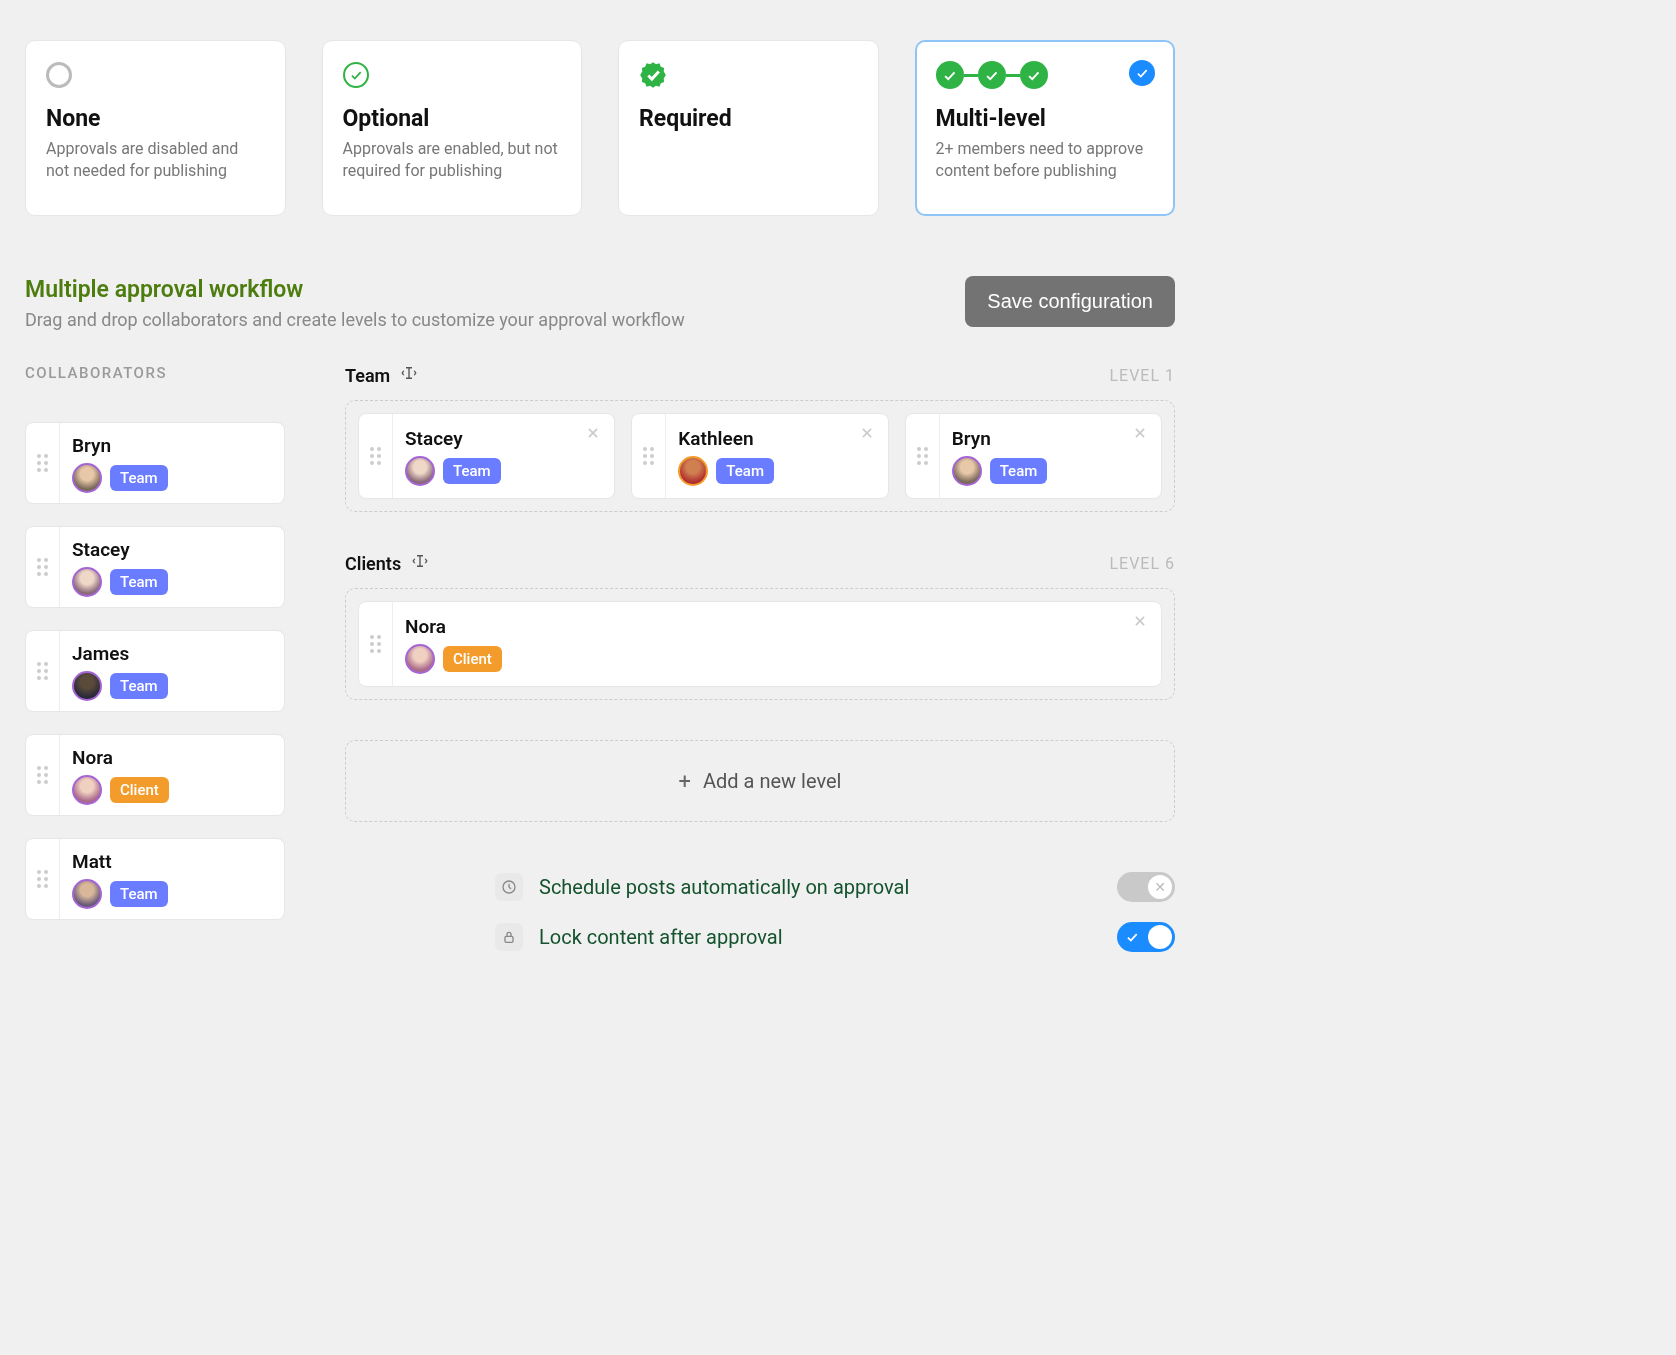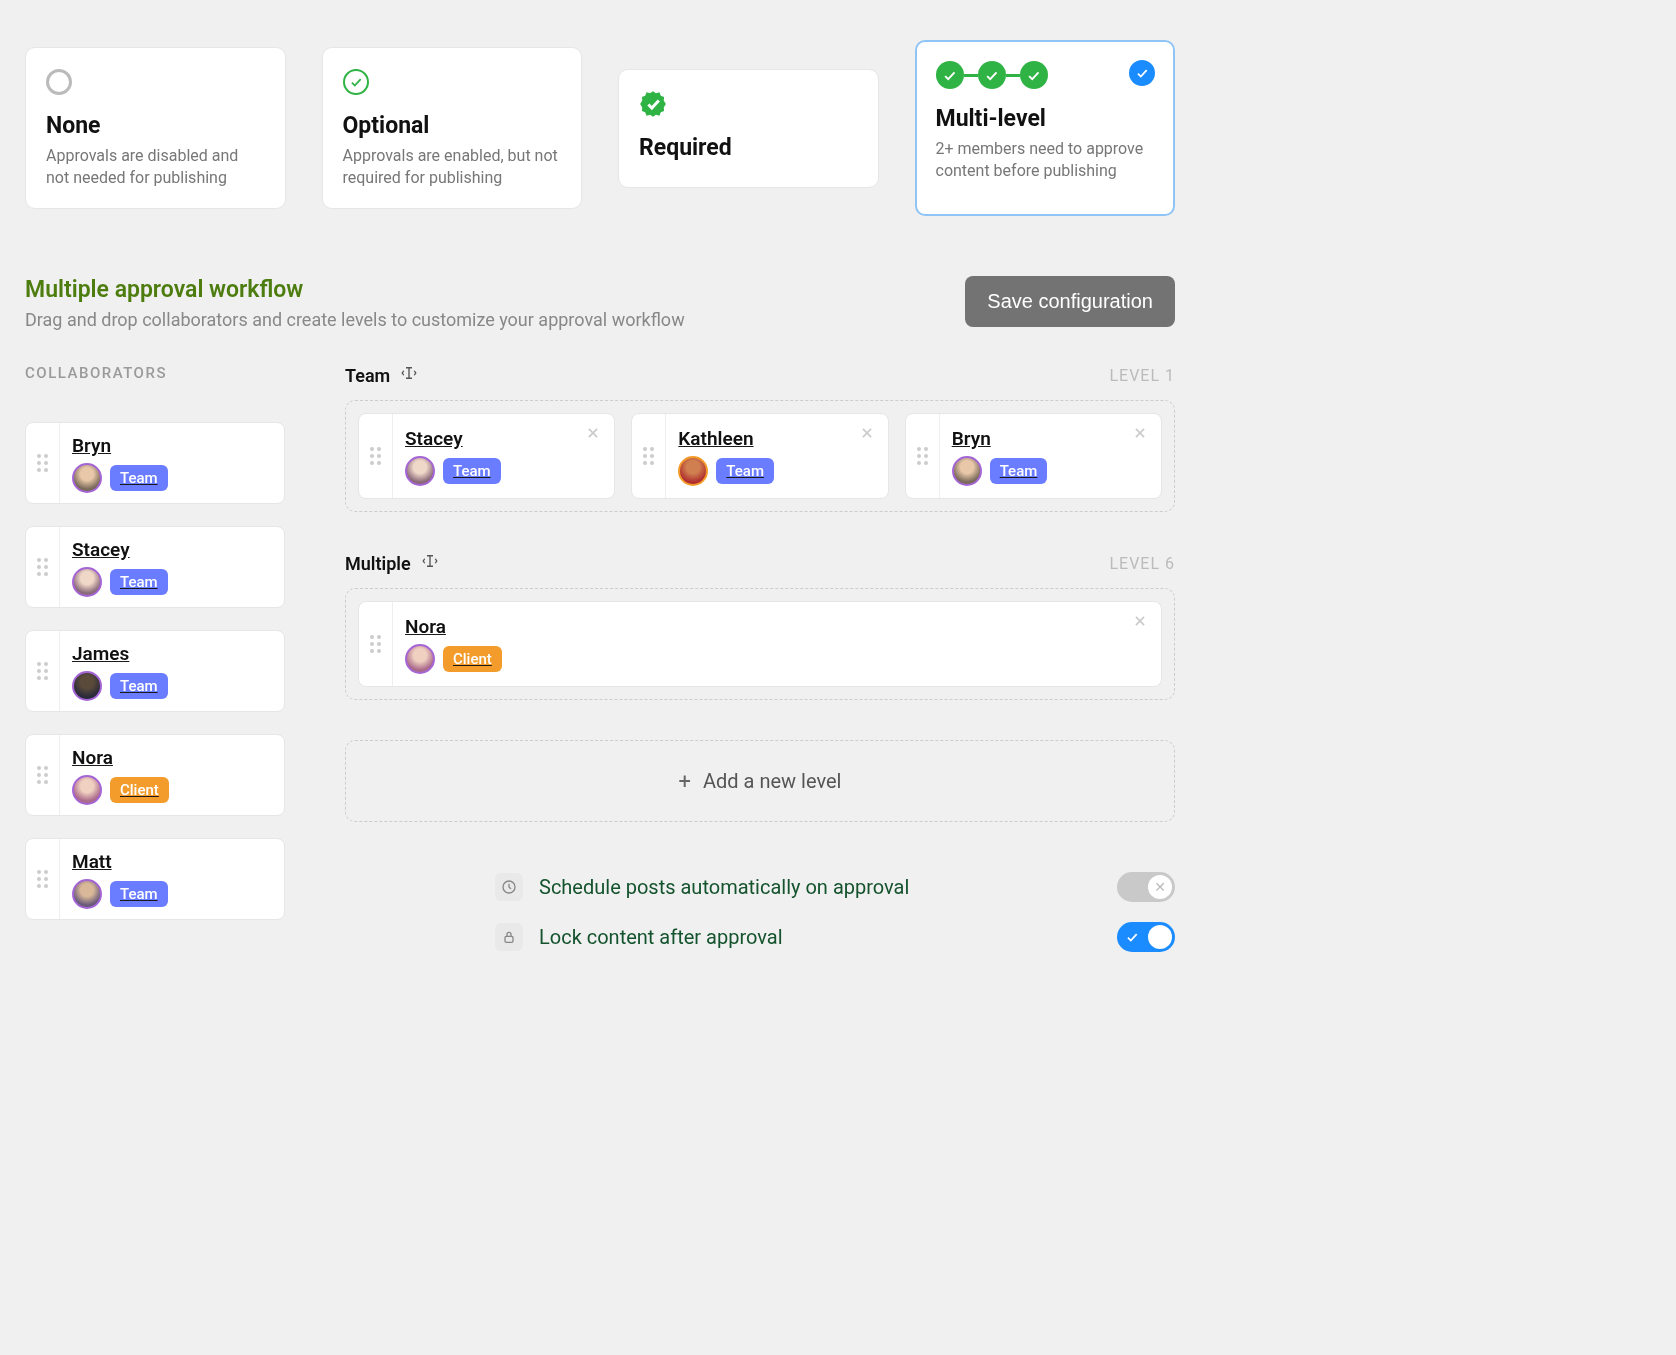--- a/index.html
+++ b/index.html
@@ -13,21 +13,20 @@
   .page {
     width: 1200px;
     padding: 40px 25px 60px 25px;
   }
 
   
   .options-row {
     display: flex;
     gap: 36px;
     margin-bottom: 60px;
-    align-items: center;
   }
   .option-card {
     flex: 1;
     background: #fff;
     border: 1px solid #e6e6e6;
     border-radius: 10px;
     padding: 18px 20px 20px 20px;
     cursor: pointer;
     position: relative;
   }
@@ -114,21 +113,21 @@
   .person-card {
     display:flex; background:#fff; border:1px solid #e6e6e6; border-radius:8px;
     margin-bottom: 22px; height: 82px;
   }
   .person-card .handle {
     width: 34px; display:flex; align-items:center; justify-content:center;
     border-right:1px solid #eee; cursor:grab;
   }
   .dots { display:grid; grid-template-columns:repeat(2,4px); grid-template-rows:repeat(3,4px); gap:3px;}
   .dots span { width:4px;height:4px;background:#ccc;border-radius:50%;}
-  .person-body { flex:1; padding: 10px 14px 10px 12px; display:flex;flex-direction:column;justify-content:center;text-decoration:underline;}
+  .person-body { flex:1; padding: 10px 14px 10px 12px; display:flex;flex-direction:column;justify-content:center;}
   .person-name { font-size:19px; font-weight:600; color:#111; margin-bottom:6px;}
   .person-row2 { display:flex; align-items:center; gap:8px; }
   .avatar {
     width:30px;height:30px;border-radius:50%;
     border:2px solid #a565d6;
     background-size:cover;background-position:center;
     flex-shrink:0;
   }
   .tag { font-size:15px; font-weight:500; color:#fff; padding:4px 10px; border-radius:6px;}
   .tag.team { background:#6a7cff; }
@@ -466,21 +465,21 @@
               <span class="remove-x">
                 <svg width="14" height="14" viewBox="0 0 24 24" stroke="#ccc" stroke-width="3" fill="none">
                   <line x1="5" y1="5" x2="19" y2="19"></line>
                   <line x1="19" y1="5" x2="5" y2="19"></line>
                 </svg>
               </span>
             </div>
           </div>
           <div class="level-head">
             <div class="level-name-wrap">
-              <span class="level-name">Multiple</span>
+              <span class="level-name">Clients</span>
               <span class="rename-icon"><svg width="18" height="18" viewBox="0 0 24 24" stroke="#555" stroke-width="1.8" fill="none">
                   <path d="M12 5v14M8 5h8M8 19h8M5 9l-2 3 2 3M19 9l2 3-2 3"></path>
                 </svg></span>
             </div>
             <span class="level-label">LEVEL 6</span>
           </div>
           <div class="dropzone">
             <div class="person-card in-level">
               <div class="handle">
                 <div class="dots">

